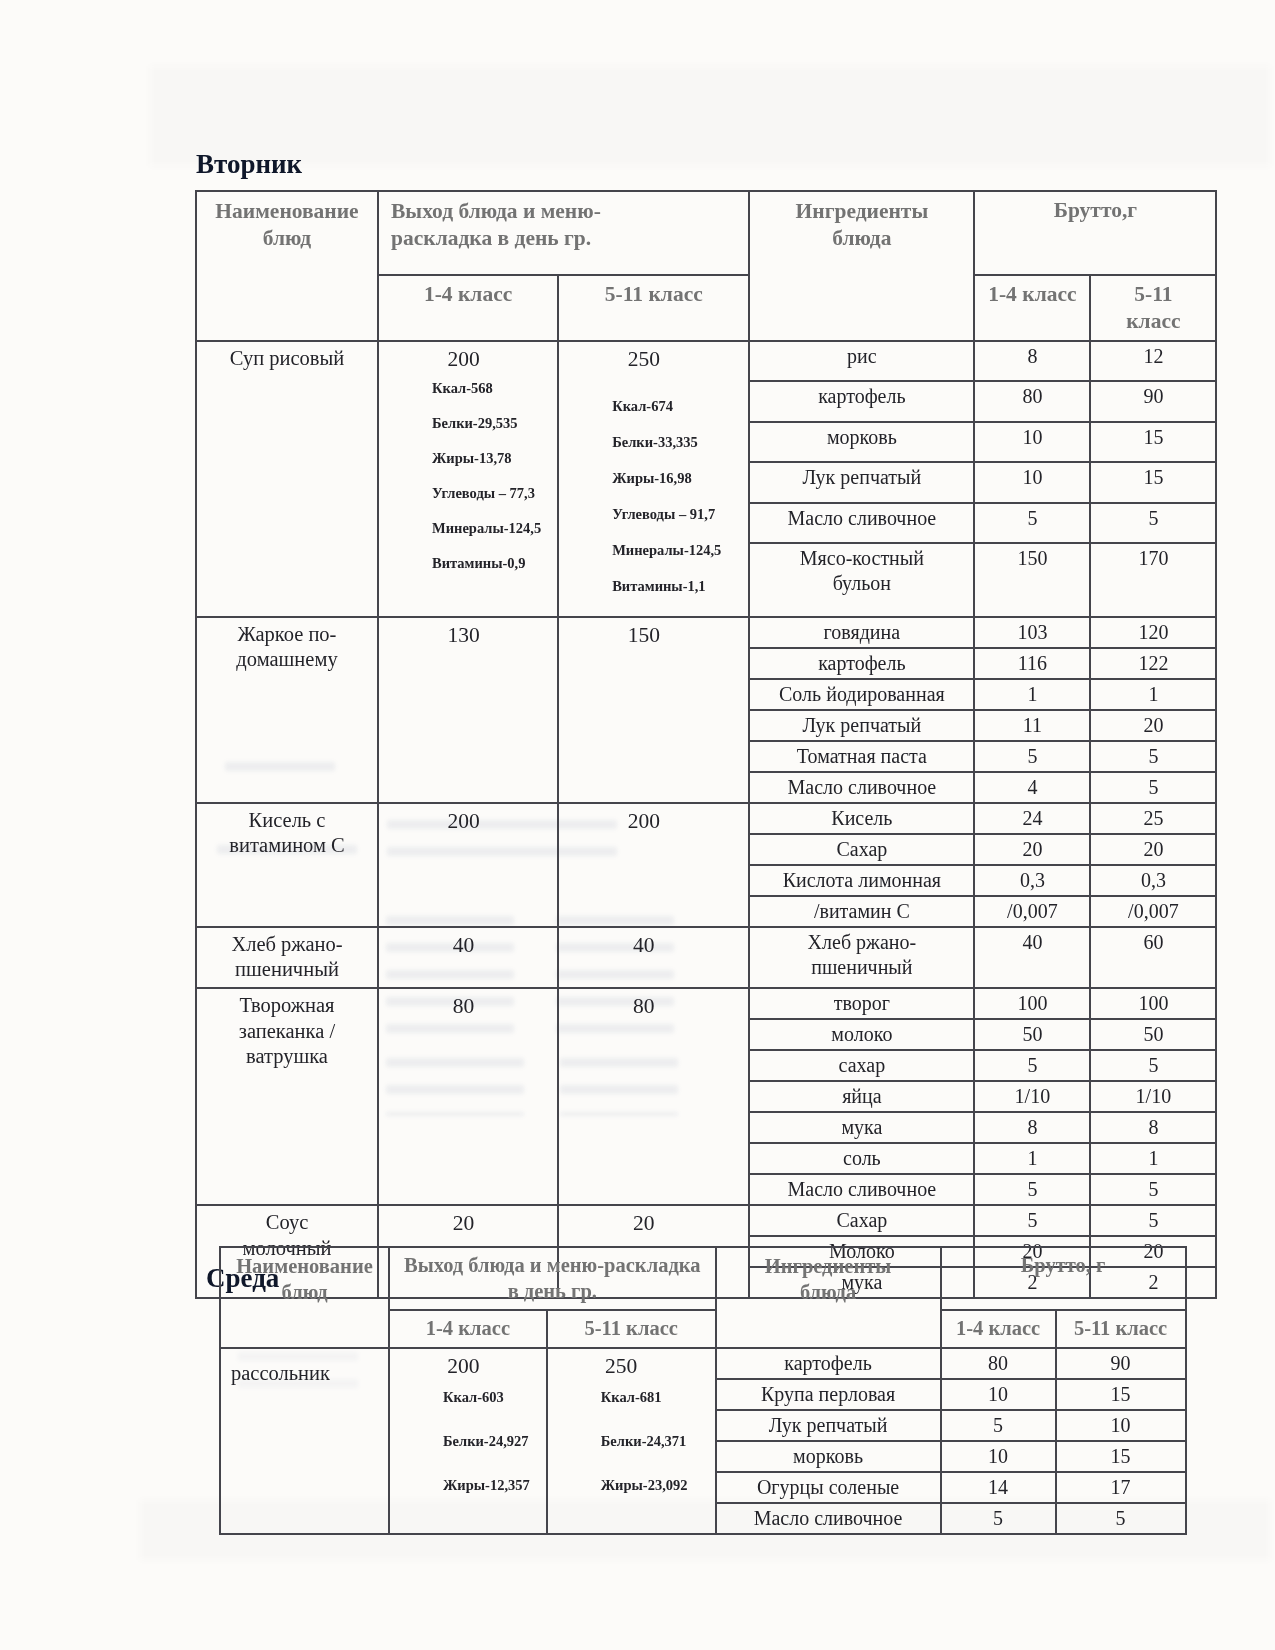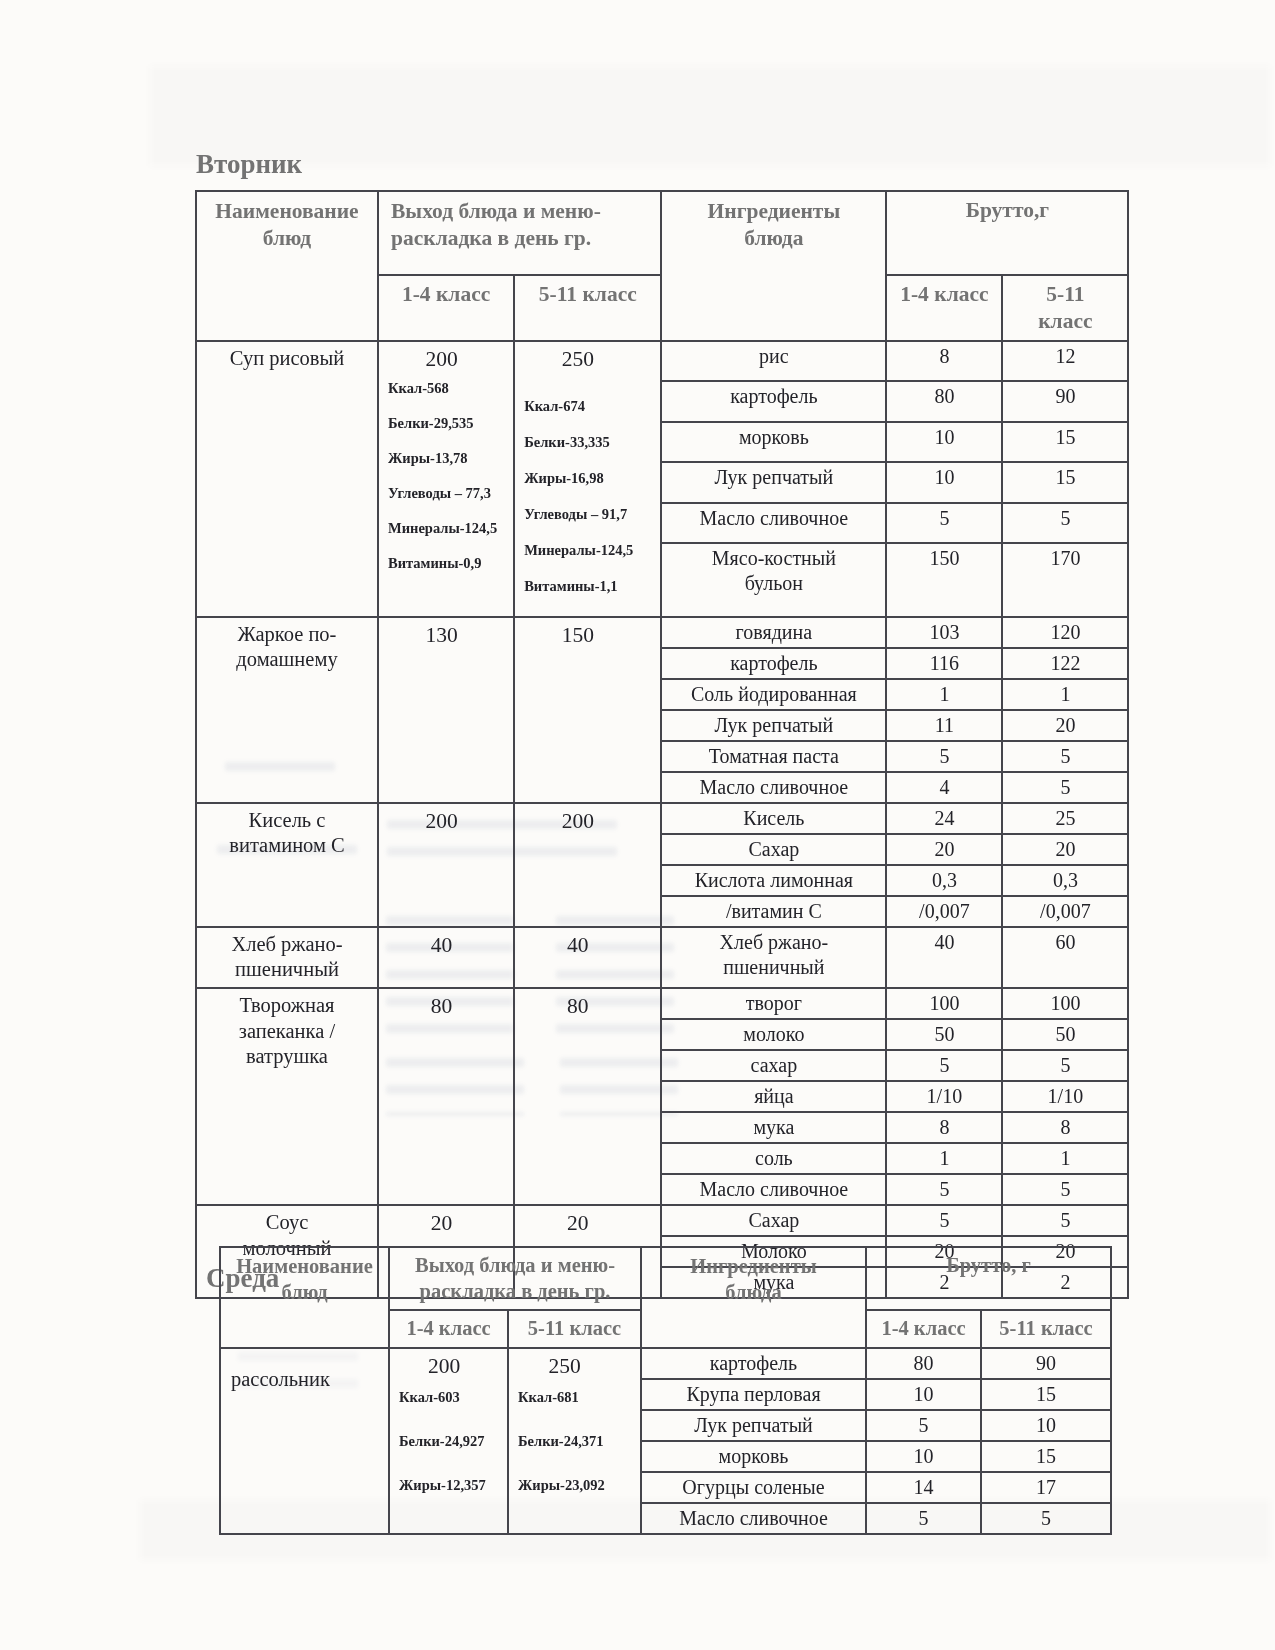--- a/index.html
+++ b/index.html
@@ -18,21 +18,21 @@
   .ghost{
     position:absolute;pointer-events:none;
     background:repeating-linear-gradient(180deg,
       rgba(110,125,155,.16) 0px, rgba(110,125,155,.16) 9px,
       rgba(110,125,155,0) 9px, rgba(110,125,155,0) 27px);
     filter:blur(2px);
     opacity:.65;
   }
   .day-title{
     position:absolute;margin:0;
-    font-size:27px;font-weight:700;line-height:32px;color:#737373;
+    font-size:27px;font-weight:700;line-height:32px;color:#0f172a;
   }
   #title-0{left:196px;top:148px;}
   #title-1{left:206px;top:1262px;}
 
   table.menu{
     position:absolute;
     border-collapse:collapse;
     table-layout:fixed;
   }
   #table-0{left:195px;top:190px;}
@@ -63,26 +63,26 @@
 
   .menu td{font-size:20px;line-height:1.25;padding:2px 4px;}
   #table-0 tbody tr{height:28px;}
   #table-0 tbody tr.d2{height:24px;}
   #table-0 tbody tr.d4{height:27px;}
   #table-0 tbody tr.d5{height:27px;}
   #table-1 tbody tr{height:29px;}
 
   td.dish-name{text-align:center;padding:4px 20px;font-size:20.5px;}
   td.dish-name.narrow{padding:4px 38px;}
-  #table-1 td.dish-name{text-align:left;padding:18px 10px;}
+  #table-1 td.dish-name{text-align:left;padding:12px 10px;}
 
   td.out{padding:4px 16px 4px 7px;}
   td.out.o511{padding-right:27px;}
   .portion{text-align:center;font-size:21.5px;line-height:26px;}
-  .nut{margin-top:6px;padding-left:2px;}
+  .nut{margin-top:6px;padding-left:2px;margin-left:44px;}
   .nut-line{font-size:14.5px;font-weight:700;line-height:20px;}
   #table-0 .nut-line{margin-bottom:15px;}
   #table-0 tr.d0 td.o511 .nut{margin-top:24px;}
   #table-0 tr.d0 td.o511 .nut-line{margin-bottom:16px;}
   #table-1 .nut{margin-top:8px;}
   #table-1 .nut-line{margin-bottom:24px;}
 
   td.ing-name{text-align:center;padding:2px 28px;}
   td.val{text-align:center;padding:2px 4px;}
 </style>

